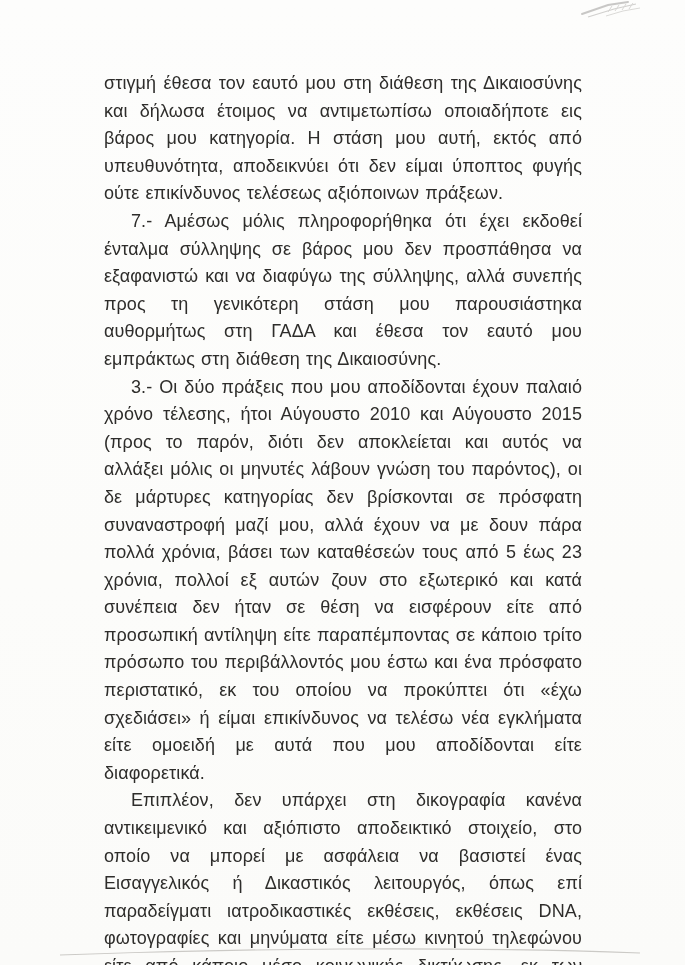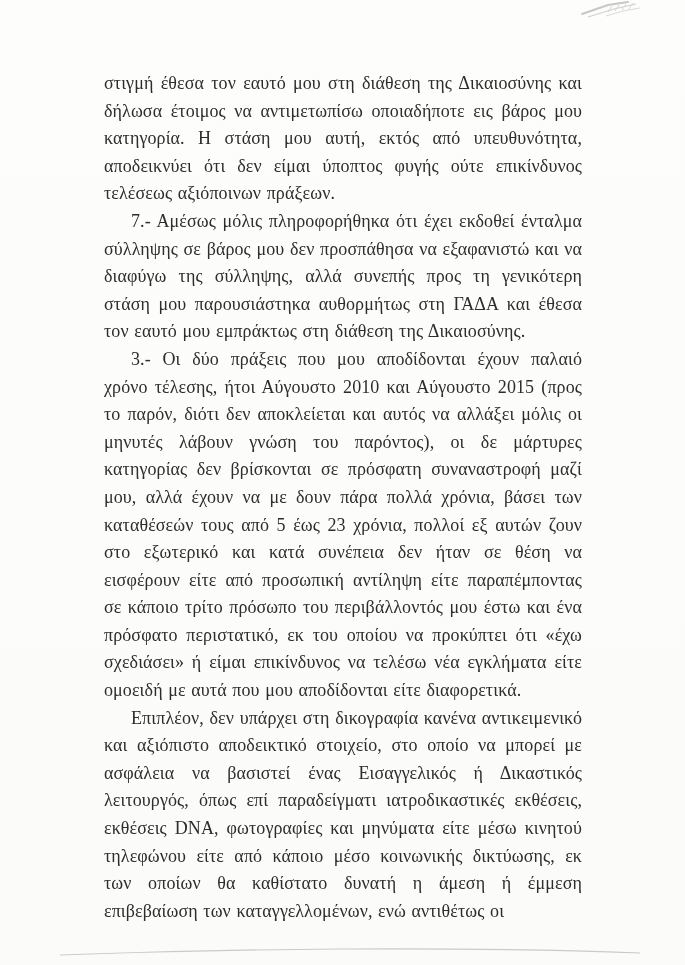--- a/index.html
+++ b/index.html
@@ -6,21 +6,21 @@
     margin: 0;
     padding: 0;
     background: #ffffff;
   }
   .page {
     position: relative;
     width: 685px;
     height: 965px;
     background: linear-gradient(180deg, #fdfdfc 0%, #fcfcfa 60%, #fbfbf9 100%);
     overflow: hidden;
-    font-family: Liberation Serif, serif;
+    font-family: Liberation Sans, sans-serif;
     color: #2e2d2b;
   }
   .text-block {
     position: absolute;
     left: 104px;
     top: 70px;
     width: 478px;
     text-align: justify;
     font-size: 18px;
     line-height: 27.6px;

